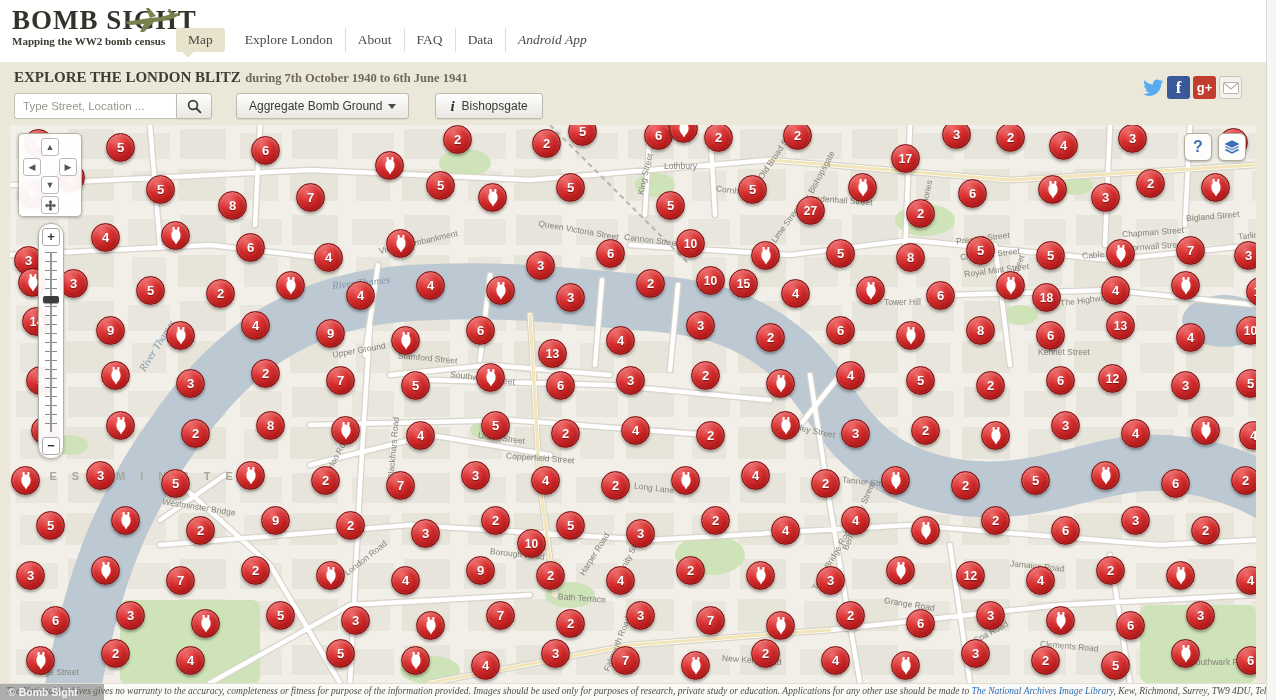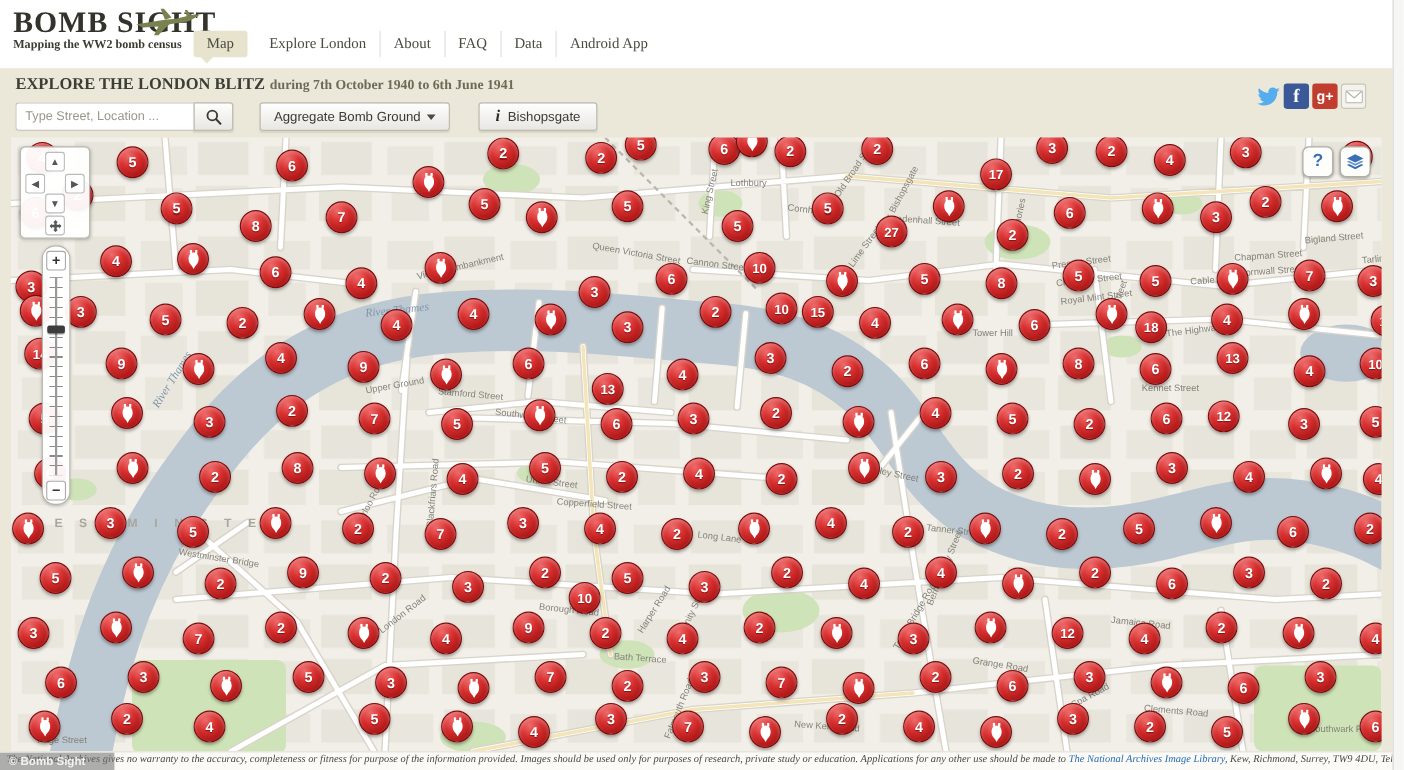--- a/index.html
+++ b/index.html
@@ -10,21 +10,21 @@
   .header { position:relative; height:62px; background:#fff; }
   .logo { position:absolute; left:12px; top:6px; cursor:pointer; }
   .logo-title { font-family:"Liberation Serif", serif; font-weight:bold; font-size:27px;
                 letter-spacing:1px; color:#33332b; line-height:28px; }
   .logo-tag { font-family:"Liberation Serif", serif; font-weight:bold; font-size:11px;
               color:#3c3c33; margin-top:1px; }
   .plane { position:absolute; left:108px; top:-4px; }
   .nav { position:absolute; left:176px; top:28px; display:flex; align-items:center;
          font-family:"Liberation Serif", serif; font-size:13.5px; color:#4a4a40; }
   .nav-item { padding:4px 12px; border-right:1px solid #ddd; cursor:pointer; white-space:nowrap; }
-  .nav-item:last-child { border-right:none; }
+  .nav-item:last-child { border-right:none;font-style:italic; }
   .nav-item.active { background:#e7e3cd; border-radius:3px; position:relative; margin-right:8px;
                      border-right:none; }
   .nav-item.active:after { content:""; position:absolute; left:8px; bottom:-4px; width:8px; height:8px;
                            background:#e7e3cd; transform:rotate(45deg); }
 
   
   .content { position:absolute; left:0; top:62px; width:1266px; height:638px; background:#ebe8da; }
   .toolbar { position:relative; height:63px; padding:6px 4px 0 14px; }
   .page-title { font-family:"Liberation Serif", serif; font-weight:bold; font-size:15px; color:#3d3d34; }
   .page-subtitle { font-family:"Liberation Serif", serif; font-weight:bold; font-size:12.5px; color:#6e6a56; }

